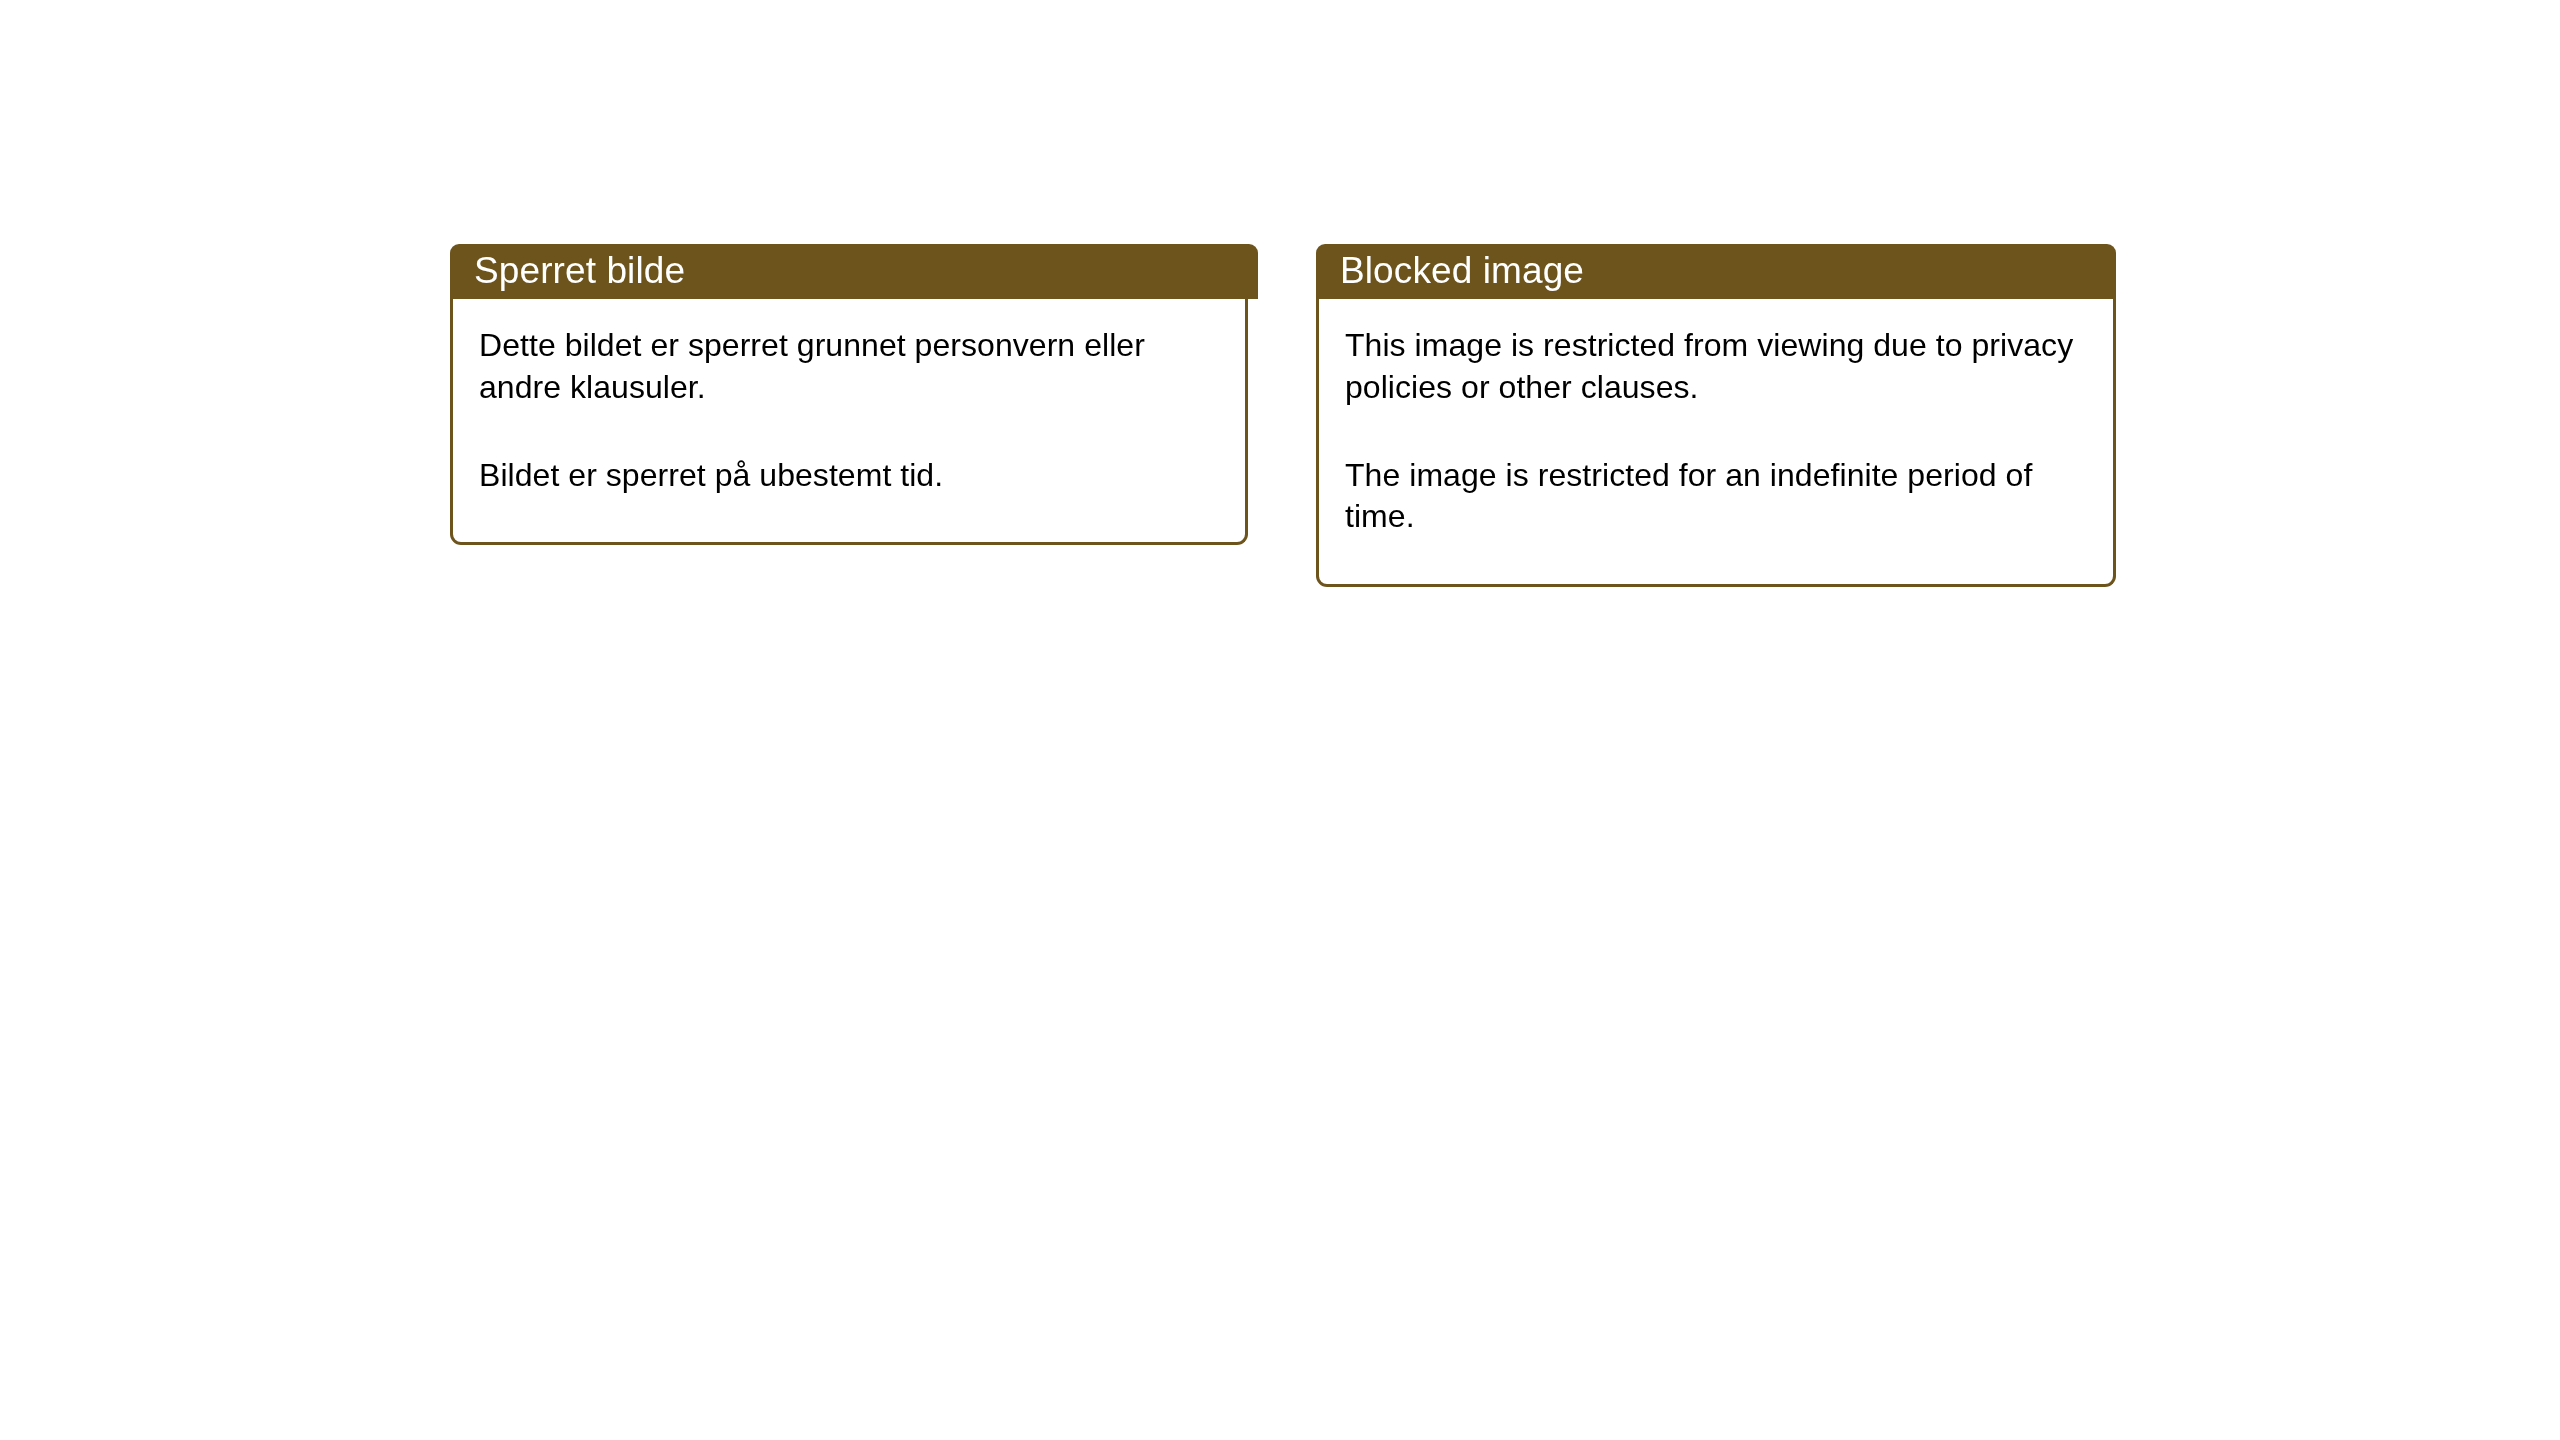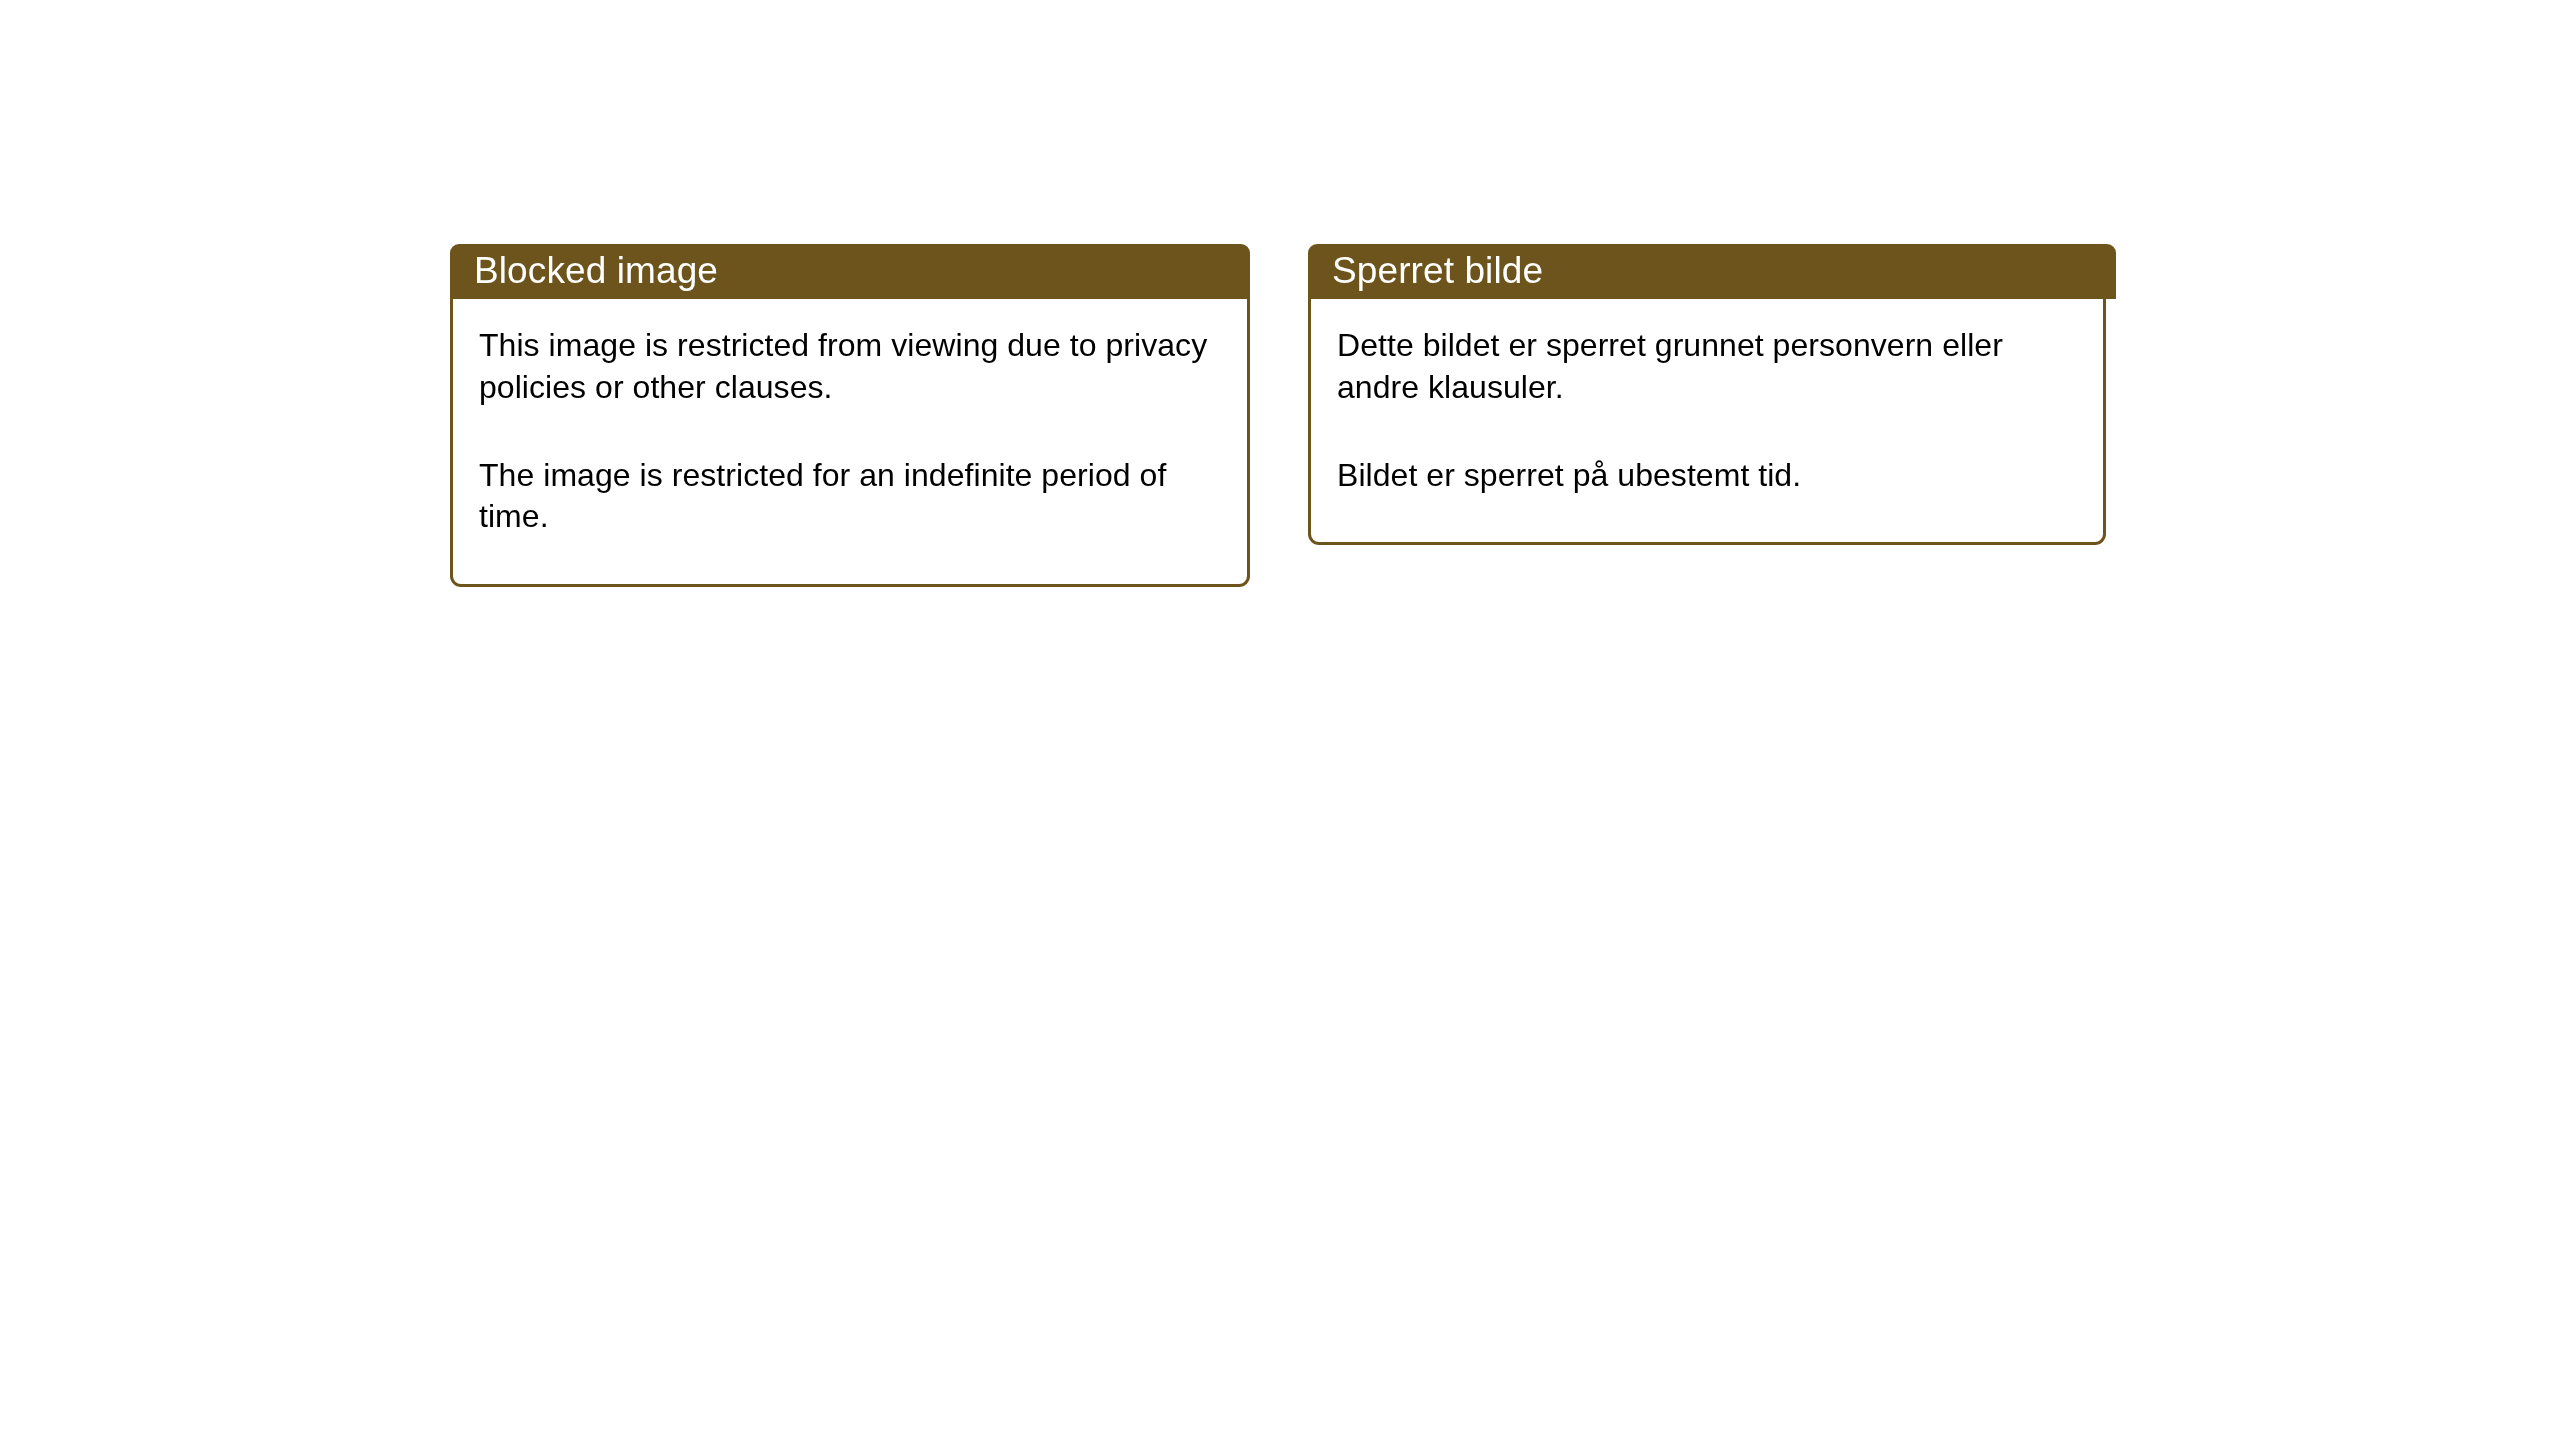--- a/index.html
+++ b/index.html
@@ -92,31 +92,31 @@
     margin-top: 46px;
   }
 </style>
 </head>
 <body>
 
 <div class="page">
 
   <div class="cards-row">
 
+    <section class="notice-card card-no">
+      <div class="card-header">Sperret bilde</div>
+      <div class="card-body body-no">
+        <p class="body-paragraph">Dette bildet er sperret grunnet personvern eller andre klausuler.</p>
+        <p class="body-paragraph">Bildet er sperret på ubestemt tid.</p>
+      </div>
+    </section>
+
     <section class="notice-card card-en">
       <div class="card-header">Blocked image</div>
       <div class="card-body body-en">
         <p class="body-paragraph">This image is restricted from viewing due to privacy policies or other clauses.</p>
         <p class="body-paragraph">The image is restricted for an indefinite period of time.</p>
       </div>
     </section>
 
-    <section class="notice-card card-no">
-      <div class="card-header">Sperret bilde</div>
-      <div class="card-body body-no">
-        <p class="body-paragraph">Dette bildet er sperret grunnet personvern eller andre klausuler.</p>
-        <p class="body-paragraph">Bildet er sperret på ubestemt tid.</p>
-      </div>
-    </section>
-
   </div>
 
 </div>
 
 </body></html>

